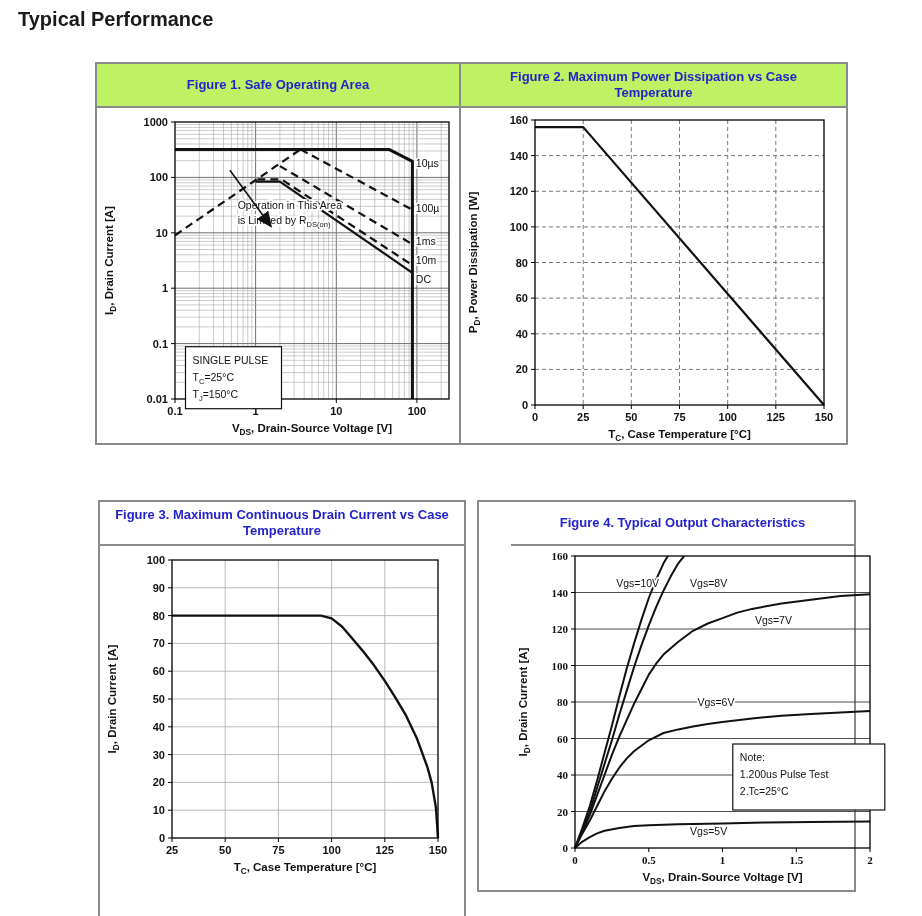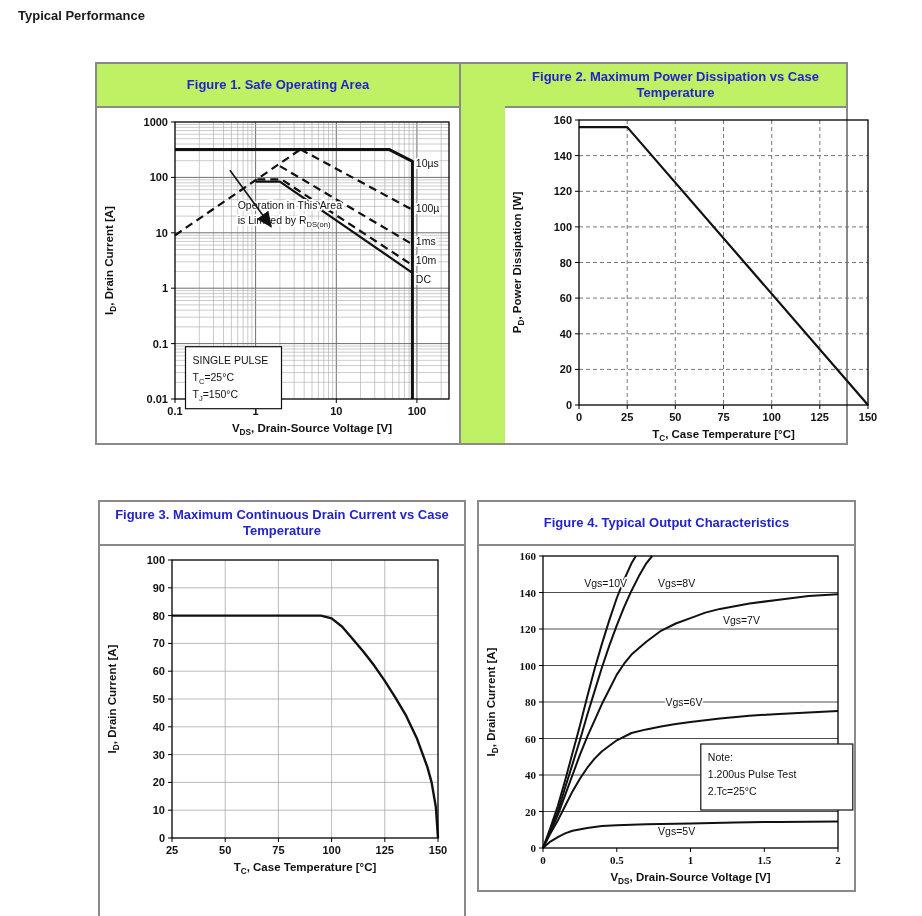--- a/index.html
+++ b/index.html
@@ -1,24 +1,24 @@
 <!DOCTYPE html>
 <html><head>
 <meta charset="utf-8">
 <style>
   html,body{margin:0;padding:0;background:#fff;}
   body{width:922px;height:916px;position:relative;font-family:"Liberation Sans",sans-serif;color:#111;overflow:hidden;}
-  .heading{position:absolute;left:18px;top:8px;font-size:13px;font-weight:bold;color:#1a1a1a;}
+  .heading{position:absolute;left:18px;top:8px;font-size:20px;font-weight:bold;color:#1a1a1a;}
   .fig-table{position:absolute;left:95px;top:62px;width:753px;height:383px;border:2px solid #8a8a8a;display:flex;box-sizing:border-box;background:#bef264;}
   .cell{display:flex;flex-direction:column;box-sizing:border-box;min-width:0;}
   .cell-1{width:364px;border-right:2px solid #8a8a8a;}
-  .cell-2{flex:1;margin-left:44px;}
+  .cell-2{flex:1;}
   .fig-box{position:absolute;border:2px solid #8a8a8a;display:flex;flex-direction:column;box-sizing:border-box;background:#fff;}
   .box-3{left:98px;top:500px;width:368px;height:419px;}
-  .box-4{left:477px;top:500px;width:379px;height:392px;}
+  .box-4{left:477px;top:500px;width:379px;height:392px;padding-left:32px;}
   .fig-title{height:44px;flex:0 0 44px;border-bottom:2px solid #8a8a8a;display:flex;align-items:center;justify-content:center;text-align:center;color:#2323cd;font-weight:bold;font-size:13px;line-height:1.25;padding:0 14px;box-sizing:border-box;}
   .chart{flex:1;min-height:0;position:relative;background:#fff;}
   .chart svg{display:block;}
 </style>
 </head>
 <body>
 
 <div class="heading">Typical Performance</div>
 
 <div class="fig-table">

